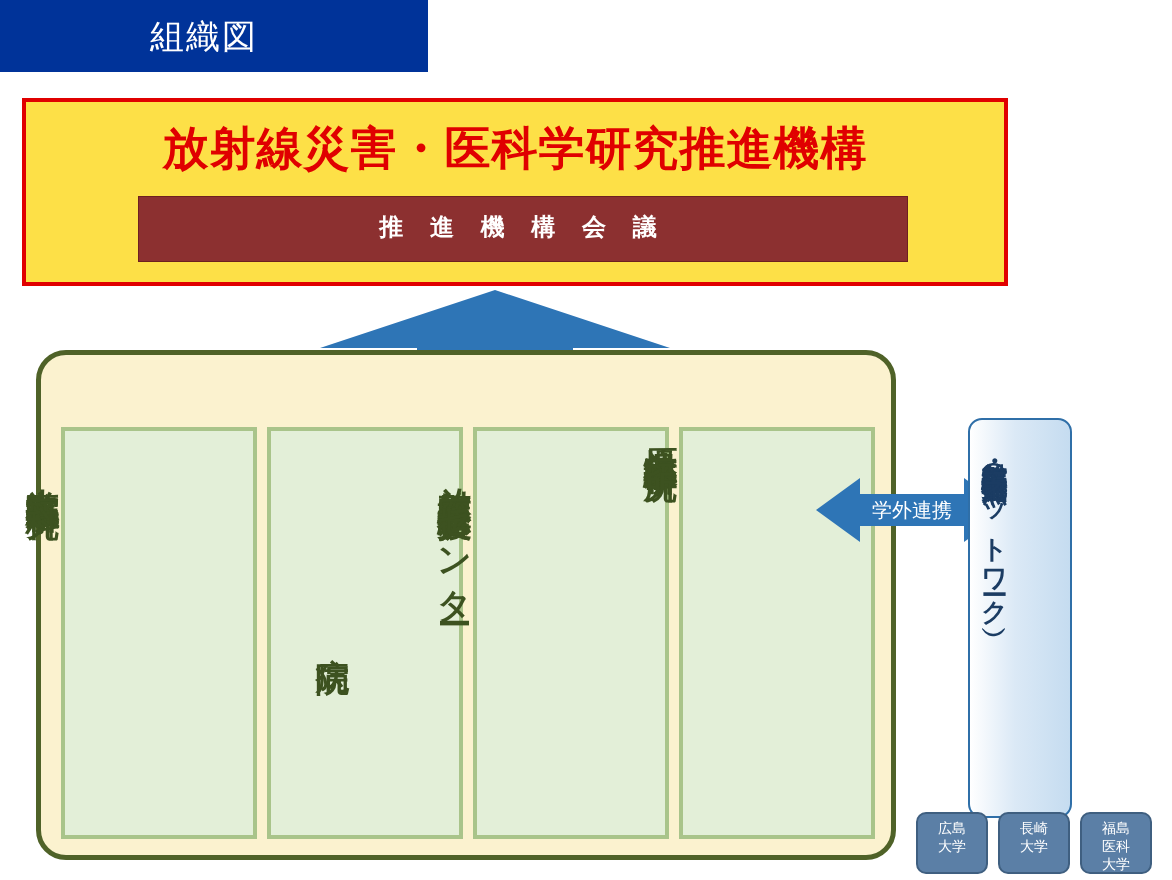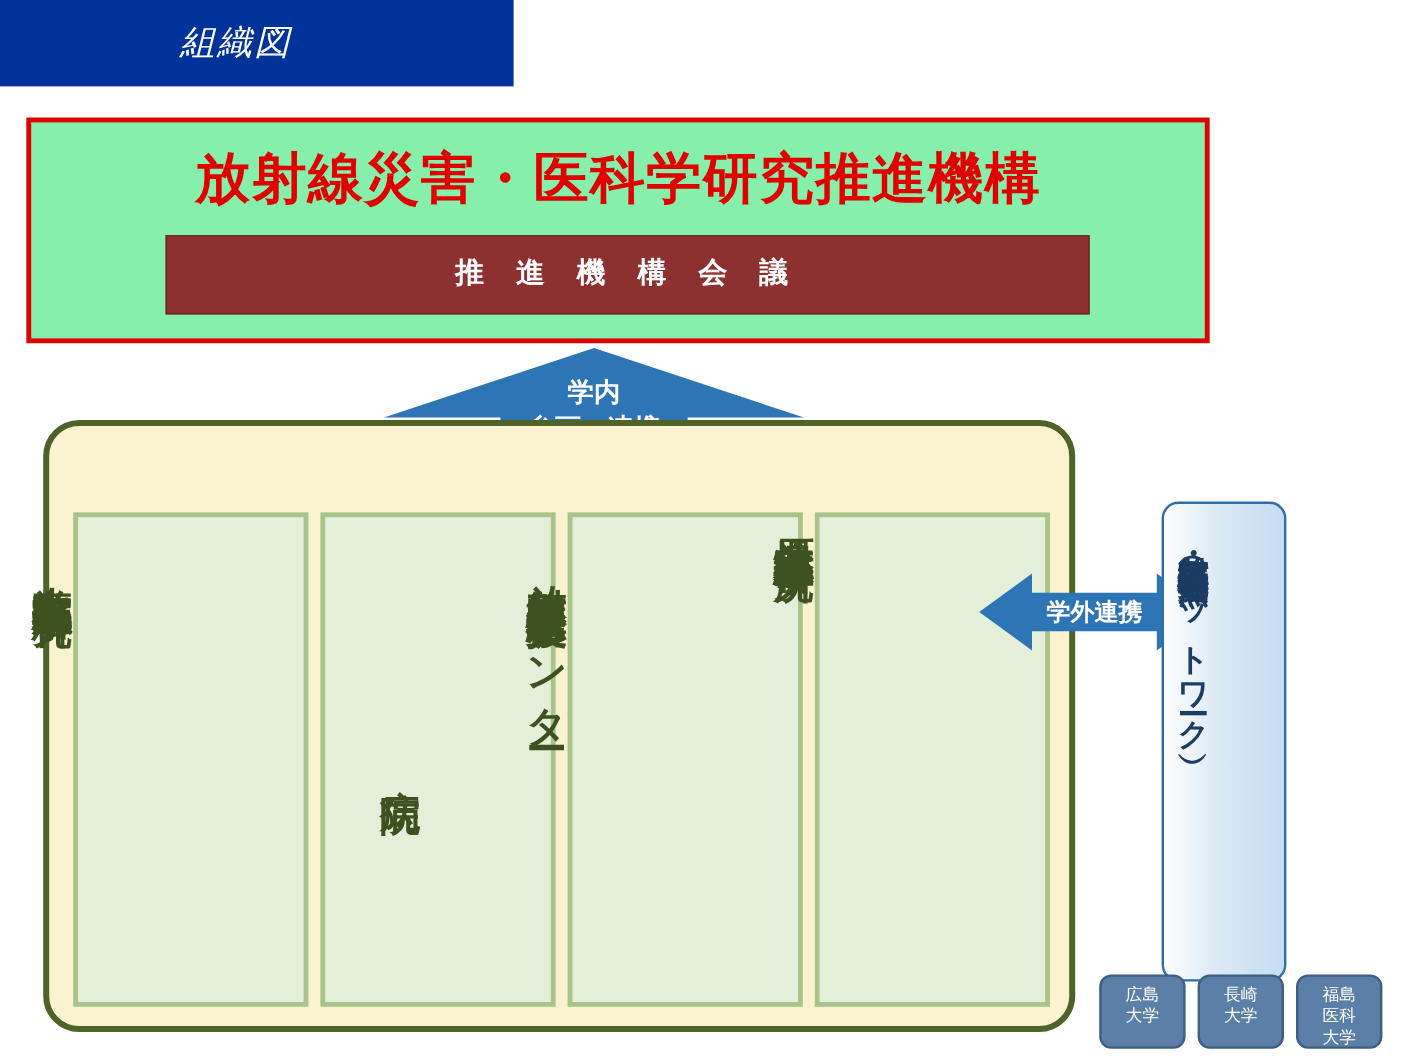--- a/index.html
+++ b/index.html
@@ -22,35 +22,34 @@
     top: 0;
     width: 428px;
     height: 72px;
     background: #003399;
   }
   #title-tab .title-text {
     position: absolute;
     left: 150px;
     top: 14px;
     color: #ffffff;
-    font-size: 29px;
+    font-size: 34px;
     letter-spacing: 2px;
     line-height: 44px;
     white-space: nowrap;
-    font-style: italic;
   }
 
   
   #org-top-box {
     position: absolute;
     left: 22px;
     top: 98px;
     width: 986px;
     height: 188px;
-    background: #86efac;
+    background: #fde047;
     border: 4px solid #e00000;
     box-sizing: border-box;
   }
   #org-top-title {
     position: absolute;
     left: 0;
     top: 16px;
     width: 100%;
     text-align: center;
     color: #e00000;
@@ -161,21 +160,21 @@
   }
   #external-arrow svg { display: block; }
   #external-arrow .arrow-label {
     position: absolute;
     left: 0;
     top: 27px;
     width: 192px;
     text-align: center;
     color: #ffffff;
     font-size: 20px;
-    font-weight: bold;
+    font-weight: normal;
     white-space: nowrap;
   }
 
   
   #network-box {
     position: absolute;
     left: 968px;
     top: 418px;
     width: 104px;
     height: 400px;
@@ -232,24 +231,20 @@
   <div id="org-top-title">放射線災害・医科学研究推進機構</div>
   <div id="org-council-bar">
     <div class="bar-text">推 進 機 構 会 議</div>
   </div>
 </div>
 
 <div id="internal-arrow">
   <svg width="350" height="110" viewBox="0 0 350 110">
     <polygon points="175,0 350,58 253,58 253,110 97,110 97,58 0,58" fill="#2e75b6"></polygon>
   </svg>
-  <div class="arrow-label">
-    <div>学内</div>
-    <div>参画・連携</div>
-  </div>
 </div>
 
 <div id="university-box">
   <div class="dept-col" id="dept-col-0">
     <div class="dept-label" id="dept-label-0">大学院医系科学研究科</div>
   </div>
   <div class="dept-col" id="dept-col-1">
     <div class="dept-label" id="dept-label-1">病院</div>
   </div>
   <div class="dept-col" id="dept-col-2">

